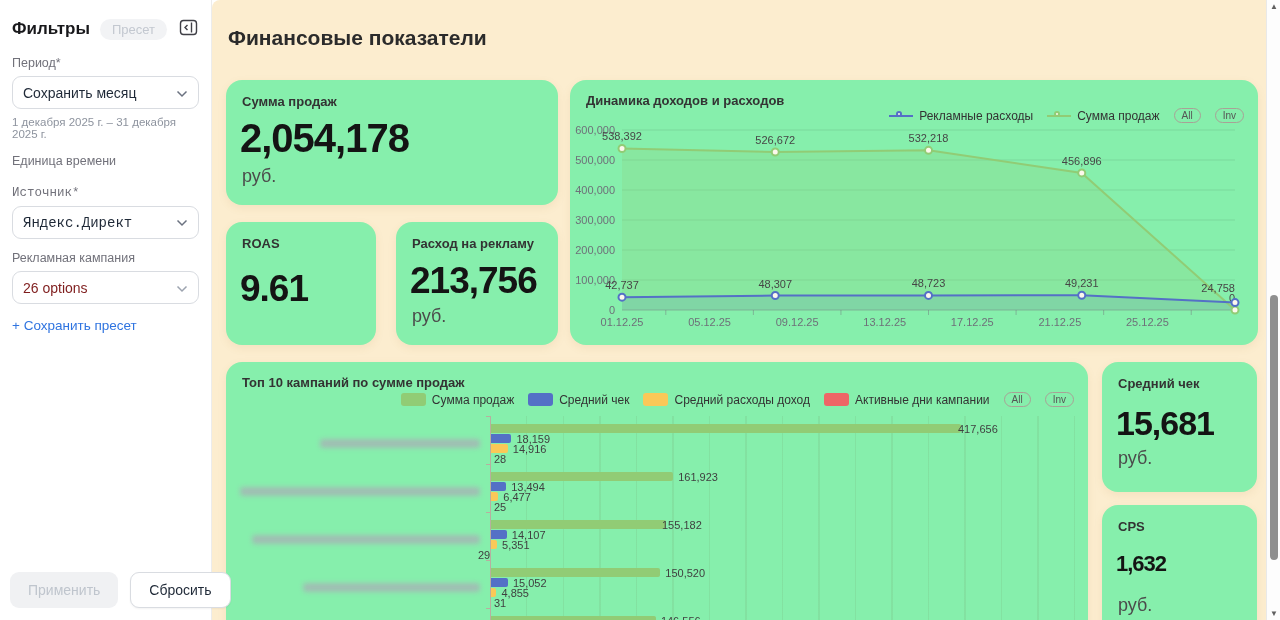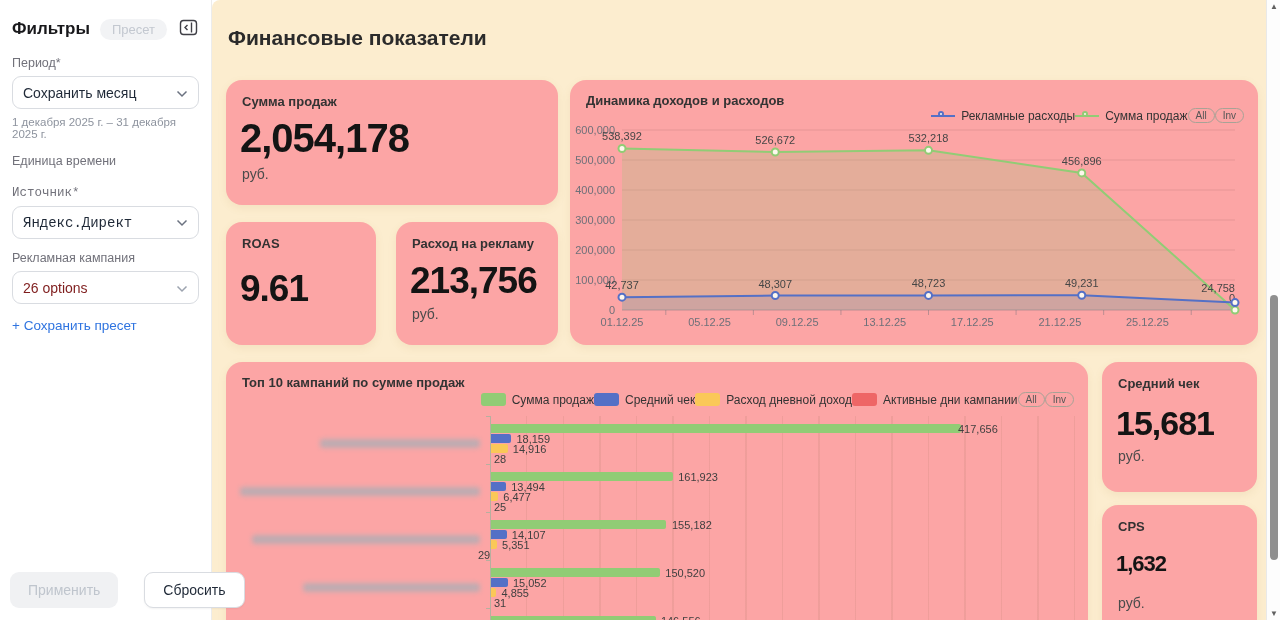--- a/index.html
+++ b/index.html
@@ -22,46 +22,46 @@
   .select .chev { margin-left:auto; }
   .select.placeholder { color:#7f1d1d; }
   .hint { font-size:11.5px; color:#8d939e; padding:7px 12px 2px 12px; }
   .save-link { display:inline-block; margin:14px 12px 0 12px; font-size:13.5px;
     color:#2f74e0; cursor:pointer; }
   .sb-footer { position:absolute; bottom:12px; left:10px; display:flex; gap:12px; }
   .btn { height:36px; border-radius:9px; font-size:14px; padding:0 18px;
     font-family:"Liberation Sans",sans-serif; cursor:pointer; }
   .btn-apply { background:#f0f1f3; color:#bfc5cd; border:none; }
   .btn-reset { background:#fff; color:#1f2937; border:1px solid #d9dce1;
-    box-shadow:0 1px 2px rgba(0,0,0,.05);margin-left:14px; }
+    box-shadow:0 1px 2px rgba(0,0,0,.05); }
 
   
   .main { position:absolute; left:212px; top:0; width:1054px; height:620px;
     background:#fcedcf; border-top-left-radius:8px; overflow:hidden; }
   .page-title { position:absolute; left:16px; top:26px; font-size:21px;
     font-weight:700; color:#2b2b2b; }
-  .card { position:absolute; background:#fca5a5; border-radius:16px;
+  .card { position:absolute; background:#86efac; border-radius:16px;
     box-shadow:0 3px 8px rgba(170,130,60,.10); }
   .kpi-label { position:absolute; left:16px; top:14px; font-size:13px;
     font-weight:700; color:#333; }
   .kpi-value { position:absolute; left:14px; color:#141414; font-weight:600;
     line-height:1; letter-spacing:-1px; }
-  .kpi-unit { position:absolute; left:16px; font-size:14px; color:#4b4b4b; }
+  .kpi-unit { position:absolute; left:16px; font-size:18px; color:#4b4b4b; }
 
   #card-sales  { left:14px;  top:80px;  width:332px; height:125px; }
   #card-roas   { left:14px;  top:222px; width:150px; height:123px; }
   #card-spend  { left:184px; top:222px; width:162px; height:123px; }
   #card-line   { left:358px; top:80px;  width:688px; height:265px; }
   #card-bars   { left:14px;  top:362px; width:862px; height:430px; }
   #card-check  { left:890px; top:362px; width:155px; height:130px; }
   #card-cps    { left:890px; top:505px; width:155px; height:150px; }
 
   .chart-title { position:absolute; left:16px; top:13px; font-size:13px;
     font-weight:700; color:#333; }
-  .legend { position:absolute; display:flex; align-items:center; 
+  .legend { position:absolute; display:flex; align-items:center; gap:14px;
     font-size:12px; color:#333; }
   #line-legend { right:14px; top:28px; }
   #bar-legend  { right:14px; top:30px; }
   .legend-item { display:flex; align-items:center; gap:6px; }
   .pill { border:1px solid #a8a296; border-radius:9px; padding:1px 7px;
     font-size:10px; color:#555; background:transparent; cursor:pointer;
     font-family:"Liberation Sans",sans-serif; }
   .sw { width:25px; height:13px; border-radius:3px; display:inline-block; }
   .line-ic { position:relative; width:24px; height:10px; display:inline-block; }
   .line-ic .ln { position:absolute; top:4px; left:0; width:24px; height:2px; }
@@ -251,21 +251,21 @@
         <div class="legend-item">
           <div class="sw" style="background: rgb(145, 204, 117);"></div>
           <div style="font-size: 12px; color: rgb(51, 51, 51);">Сумма продаж</div>
         </div>
         <div class="legend-item">
           <div class="sw" style="background: rgb(84, 112, 198);"></div>
           <div style="font-size: 12px; color: rgb(51, 51, 51);">Средний чек</div>
         </div>
         <div class="legend-item">
           <div class="sw" style="background: rgb(250, 200, 88);"></div>
-          <div style="font-size: 12px; color: rgb(51, 51, 51);">Расход дневной доход</div>
+          <div style="font-size: 12px; color: rgb(51, 51, 51);">Средний расходы доход</div>
         </div>
         <div class="legend-item">
           <div class="sw" style="background: rgb(238, 102, 102);"></div>
           <div style="font-size: 12px; color: rgb(51, 51, 51);">Активные дни кампании</div>
         </div>
         <div class="pill">All</div>
         <div class="pill">Inv</div>
       </div>
     <div id="bar-plot">
         <div class="vgrid" style="left: 264px; top: 54px; width: 585px; height: 370px;"></div>
@@ -286,21 +286,21 @@
         <div class="mask-wrap" style="left: 0px; top: 120px; width: 254px;"><div class="mask" style="width: 240px;"></div></div>
         <div class="hbar" style="left: 265px; top: 110px; width: 182.163px; background: rgb(145, 204, 117);"></div>
         <div class="hbar-label" style="left: 452.163px; top: 110px;">161,923</div>
         <div class="hbar" style="left: 265px; top: 120px; width: 15.1807px; background: rgb(84, 112, 198);"></div>
         <div class="hbar-label" style="left: 285.181px; top: 120px;">13,494</div>
         <div class="hbar" style="left: 265px; top: 130px; width: 7.28662px; background: rgb(250, 200, 88);"></div>
         <div class="hbar-label" style="left: 277.287px; top: 130px;">6,477</div>
         <div class="hbar-label" style="left: 268px; top: 140px;">25</div>
         <div class="mask-wrap" style="left: 0px; top: 168px; width: 254px;"><div class="mask" style="width: 228px;"></div></div>
         <div class="hbar" style="left: 265px; top: 158px; width: 174.58px; background: rgb(145, 204, 117);"></div>
-        <div class="hbar-label" style="left: 446px; top: 158px;">155,182</div>
+        <div class="hbar-label" style="left: 436px; top: 158px;">155,182</div>
         <div class="hbar" style="left: 265px; top: 168px; width: 15.8704px; background: rgb(84, 112, 198);"></div>
         <div class="hbar-label" style="left: 285.87px; top: 168px;">14,107</div>
         <div class="hbar" style="left: 265px; top: 178px; width: 6.01987px; background: rgb(250, 200, 88);"></div>
         <div class="hbar-label" style="left: 276.02px; top: 178px;">5,351</div>
         <div class="hbar-label" style="left: 252px; top: 188px;">29</div>
         <div class="mask-wrap" style="left: 0px; top: 216px; width: 254px;"><div class="mask" style="width: 177px;"></div></div>
         <div class="hbar" style="left: 265px; top: 206px; width: 169.335px; background: rgb(145, 204, 117);"></div>
         <div class="hbar-label" style="left: 439.335px; top: 206px;">150,520</div>
         <div class="hbar" style="left: 265px; top: 216px; width: 16.9335px; background: rgb(84, 112, 198);"></div>
         <div class="hbar-label" style="left: 286.933px; top: 216px;">15,052</div>

